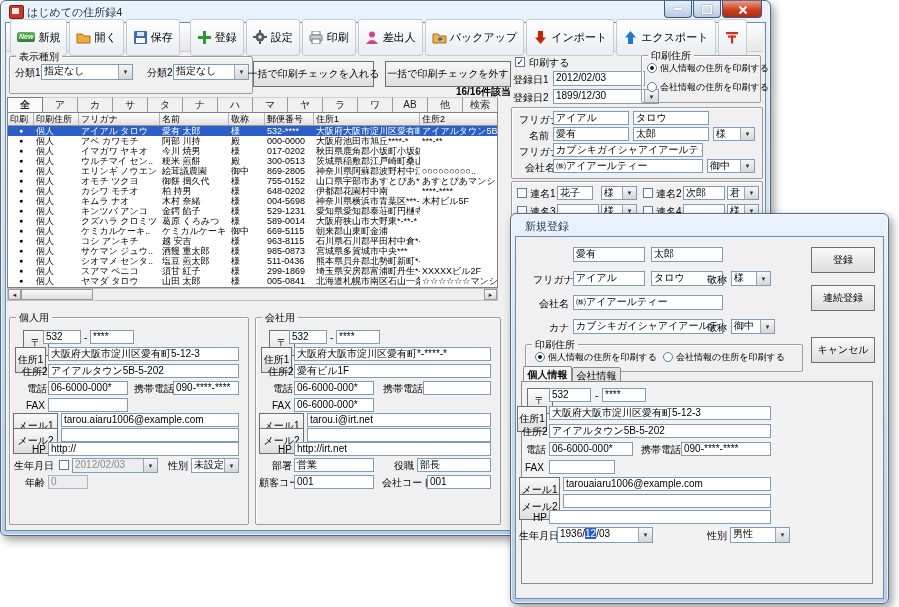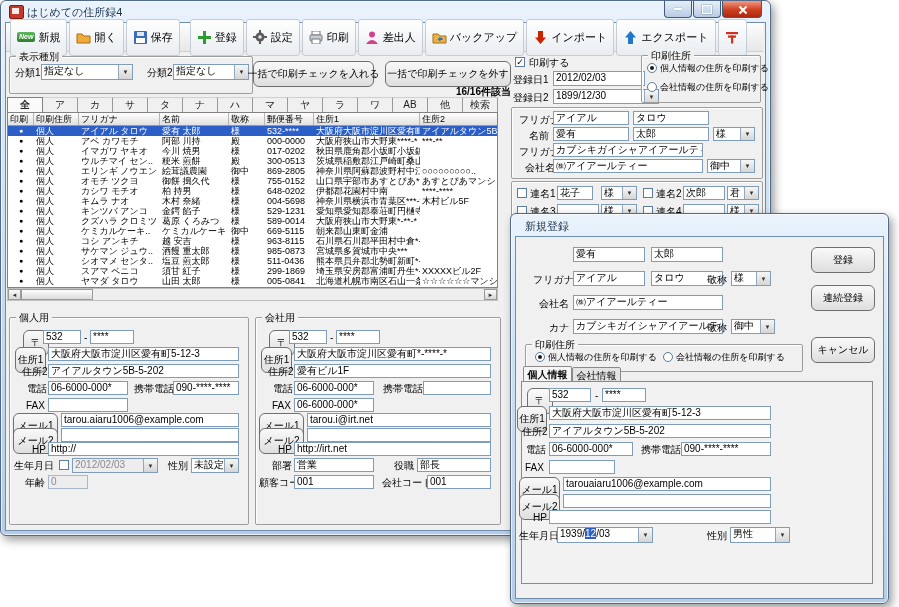--- a/index.html
+++ b/index.html
@@ -34,21 +34,21 @@
   .tsep{width:6px}
   .icn{width:15px;height:15px;display:inline-flex;align-items:center;justify-content:center;flex:none}
   .ic-new{background:linear-gradient(#5cb85c,#2d7d2d);color:#fff;font-size:7px;font-style:italic;font-weight:bold;
           border-radius:2px;padding:1px 2px;line-height:8px}
   
   .lbl{position:absolute;font-size:10px;white-space:nowrap;line-height:11px}
   .lbl.s{font-size:9px}
   .in{position:absolute;background:#fff;border:1px solid #7f9db9;font-size:10px;line-height:12px;
       padding:0 2px;overflow:hidden;white-space:nowrap;box-sizing:border-box}
   .in.dis{color:#8a8a8a;background:#ededed;border-color:#a8b8c8}
-  .b3{position:absolute;background:linear-gradient(#f9f9f9,#dedede);border:1px solid #6f6f6f;border-radius:6px;
+  .b3{position:absolute;background:linear-gradient(#f9f9f9,#dedede);border:1px solid #6f6f6f;border-radius:0;
       font-size:10px;text-align:right;line-height:1.15;padding:12px;box-sizing:border-box;
       display:flex;align-items:center;justify-content:center;white-space:nowrap}
   .dd{position:absolute;background:#fff;border:1px solid #7f9db9;font-size:10px;line-height:12px;
       padding:0 15px 0 2px;overflow:hidden;white-space:nowrap;box-sizing:border-box}
   .dd .ar{position:absolute;right:0;top:0;bottom:0;width:13px;border-left:1px solid #93a8bd;
       background:linear-gradient(#f6f6f6,#d6d6d6);display:flex;align-items:center;justify-content:center;
       font-size:6px;color:#333}
   .dd.dis{color:#8a8a8a;background:#ededed}
   .gb{position:absolute;border:1px solid #9d9d9d;border-radius:2px;box-shadow:inset 1px 1px 0 #fff}
   .gl{position:absolute;top:-7px;left:6px;background:#f0f0f0;padding:0 3px;font-size:10px;white-space:nowrap}
@@ -269,21 +269,21 @@
           <span class="tc c7">アイアルタウン5B-5-2</span>
         </div>
 
         <div class="trow" data-index="1">
           <span class="tc c0">●</span>
           <span class="tc c1">個人</span>
           <span class="tc c2">アベ カワモチ</span>
           <span class="tc c3">阿部 川持</span>
           <span class="tc c4">殿</span>
           <span class="tc c5">000-0000</span>
-          <span class="tc c6">大阪府狭山市大野東****-*</span>
+          <span class="tc c6">大阪府池田市旭丘****-*</span>
           <span class="tc c7">***-**</span>
         </div>
 
         <div class="trow" data-index="2">
           <span class="tc c0">●</span>
           <span class="tc c1">個人</span>
           <span class="tc c2">イマガワ ヤキオ</span>
           <span class="tc c3">今川 焼男</span>
           <span class="tc c4">様</span>
           <span class="tc c5">017-0202</span>
@@ -624,20 +624,20 @@
   <span class="lbl" style="left:14px;top:248px">FAX</span>
   <div class="in" style="left:38px;top:246px;width:66px;height:14px"></div>
   <button class="b3" style="left:8px;top:263px;width:41px;height:14px">メール1</button>
   <div class="in" style="left:52px;top:263px;width:208px;height:14px">tarouaiaru1006@example.com</div>
   <button class="b3" style="left:8px;top:280px;width:41px;height:14px">メール2</button>
   <div class="in" style="left:52px;top:280px;width:208px;height:14px"></div>
   <span class="lbl" style="left:22px;top:298px">HP</span>
   <div class="in" style="left:38px;top:296px;width:222px;height:14px"></div>
   <span class="lbl" style="left:8px;top:316px">生年月日</span>
   <div class="dd" style="left:46px;top:313px;width:96px;height:16px">
-    <span><span>1939/</span><span class="hl">12</span><span>/03</span></span>
+    <span><span>1936/</span><span class="hl">12</span><span>/03</span></span>
     <span class="ar">▼</span>
   </div>
   <span class="lbl" style="left:196px;top:316px">性別</span>
   <div class="dd" style="left:219px;top:313px;width:60px;height:16px">
     <span>男性</span><span class="ar">▼</span>
   </div>
 </div>
 
 </body></html>

